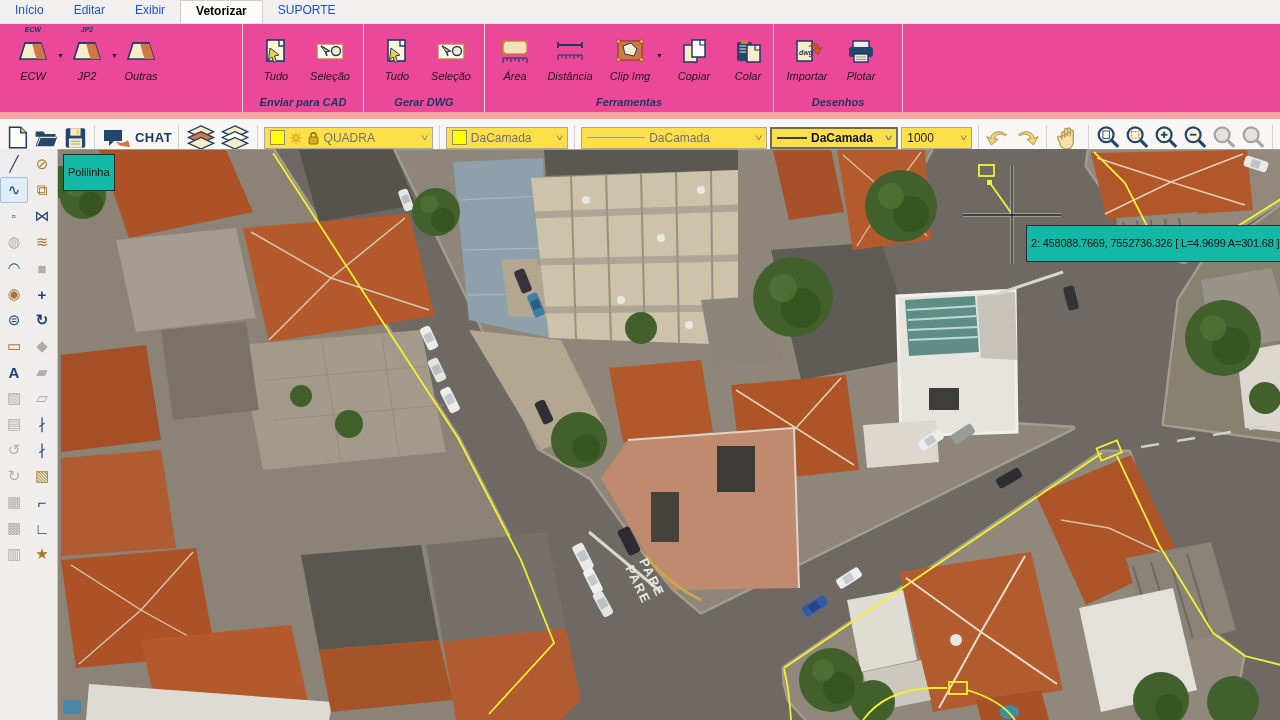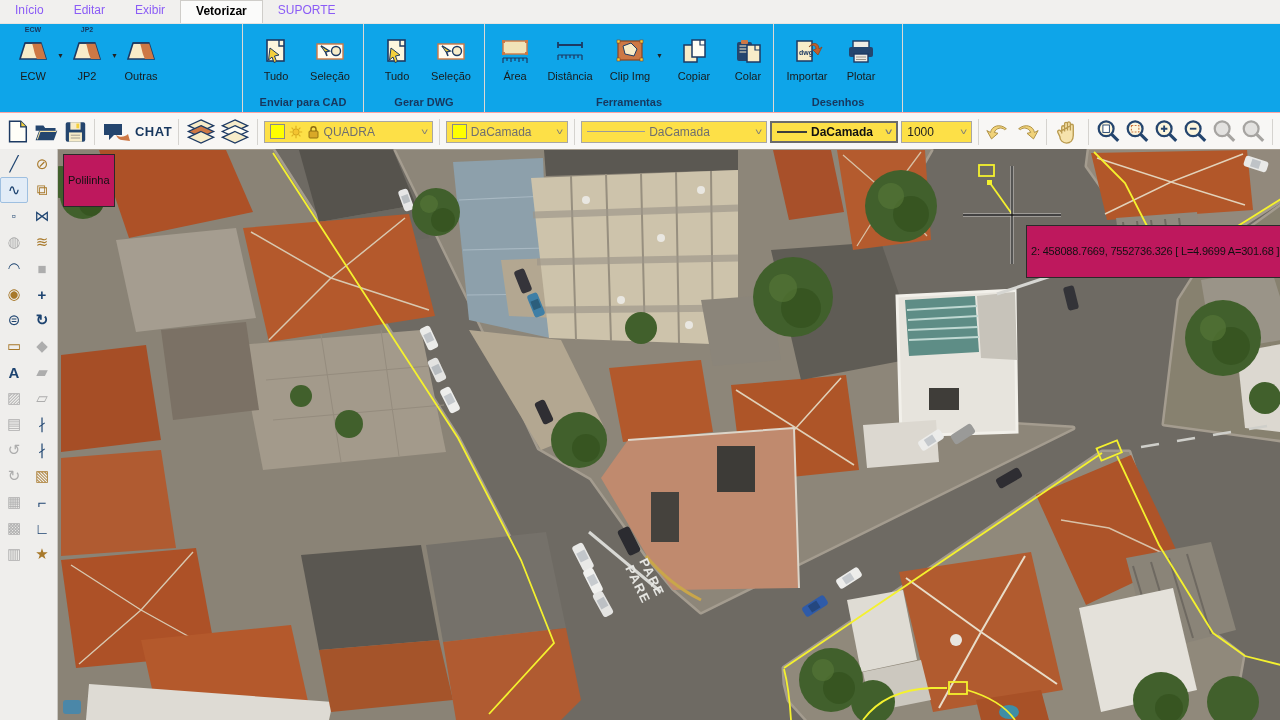--- a/index.html
+++ b/index.html
@@ -1,25 +1,25 @@
 <!DOCTYPE html>
 <html><head>
 <meta charset="utf-8">
 <style>
   html,body{margin:0;padding:0;width:1280px;height:720px;overflow:hidden;
     font-family:"Liberation Sans", sans-serif;background:#fbfbfa;-webkit-font-smoothing:antialiased;}
   .app{position:relative;width:1280px;height:720px;}
 
   
   .tabrow{height:23px;background:#f1f0ee;display:flex;align-items:stretch;border-bottom:1px solid #e6e4e1;}
-  .tab{padding:3px 15px 0;font-size:12px;color:#8b5cf6;cursor:default;}
+  .tab{padding:3px 15px 0;font-size:12px;color:#1d4ed8;cursor:default;}
   .tab.active{background:#fbfbfa;border:1px solid #cfcdc9;border-bottom:none;font-weight:bold;color:#000;}
 
   
-  .ribbon{height:88px;background:#0ea5e9;border-bottom:1px solid #fca5a5;display:flex;}
+  .ribbon{height:88px;background:#ec4899;border-bottom:7px solid #fca5a5;display:flex;font-style:italic;}
   .rgroup{display:flex;flex-direction:column;border-right:1px solid #ddd9d4;padding:2px 6px 0;}
   .rbtns{flex:1;display:flex;align-items:flex-start;}
   .rbtn{position:relative;display:flex;flex-direction:column;align-items:center;padding:0 5px;min-width:44px;}
   .rbtn .badge{font-size:7px;font-weight:bold;color:#17375e;height:8px;line-height:8px;}
   .rbtn .ic{height:34px;display:flex;align-items:center;justify-content:center;}
   .rbtn .lbl{font-size:11px;color:#1a1a1a;margin-top:2px;white-space:nowrap;}
   .rbtn .dd{position:absolute;right:-4px;top:26px;font-size:7px;color:#222;}
   .rcaption{font-size:11px;font-weight:bold;color:#17375e;text-align:center;padding:1px 2px 4px;white-space:nowrap;}
 
   
@@ -41,22 +41,22 @@
      grid-template-columns:28px 28px;grid-auto-rows:26px;align-content:start;padding-top:2px;}
   .tool{display:flex;align-items:center;justify-content:center;font-size:15px;color:#1d4370;}
   .tool.small{font-size:12px;}
   .tool.off{color:#adadad;}
   .tool.gold{color:#a8792b;}
   .tool.act{background:#e2ecf7;border:1px solid #9ebfe0;box-sizing:border-box;border-radius:2px;}
 
   .canvas{position:relative;flex:1;overflow:hidden;}
   .canvas svg{display:block;}
 
-  .cv-tip{position:absolute;background:#be185d;border:1px solid #2a2a2a;color:#111;
-     font-size:11px;line-height:13px;padding:19px 4px;white-space:nowrap;}
+  .cv-tip{position:absolute;background:#14b8a6;border:1px solid #2a2a2a;color:#111;
+     font-size:11px;line-height:13px;padding:11px 4px;white-space:nowrap;}
   #tip-tool{left:5px;top:5px;}
   #tip-coord{left:968px;top:76px;letter-spacing:-0.2px;}
 </style>
 </head>
 <body>
 
 <div class="app">
 
   <div class="tabrow">
     <div class="tab">Início</div>

